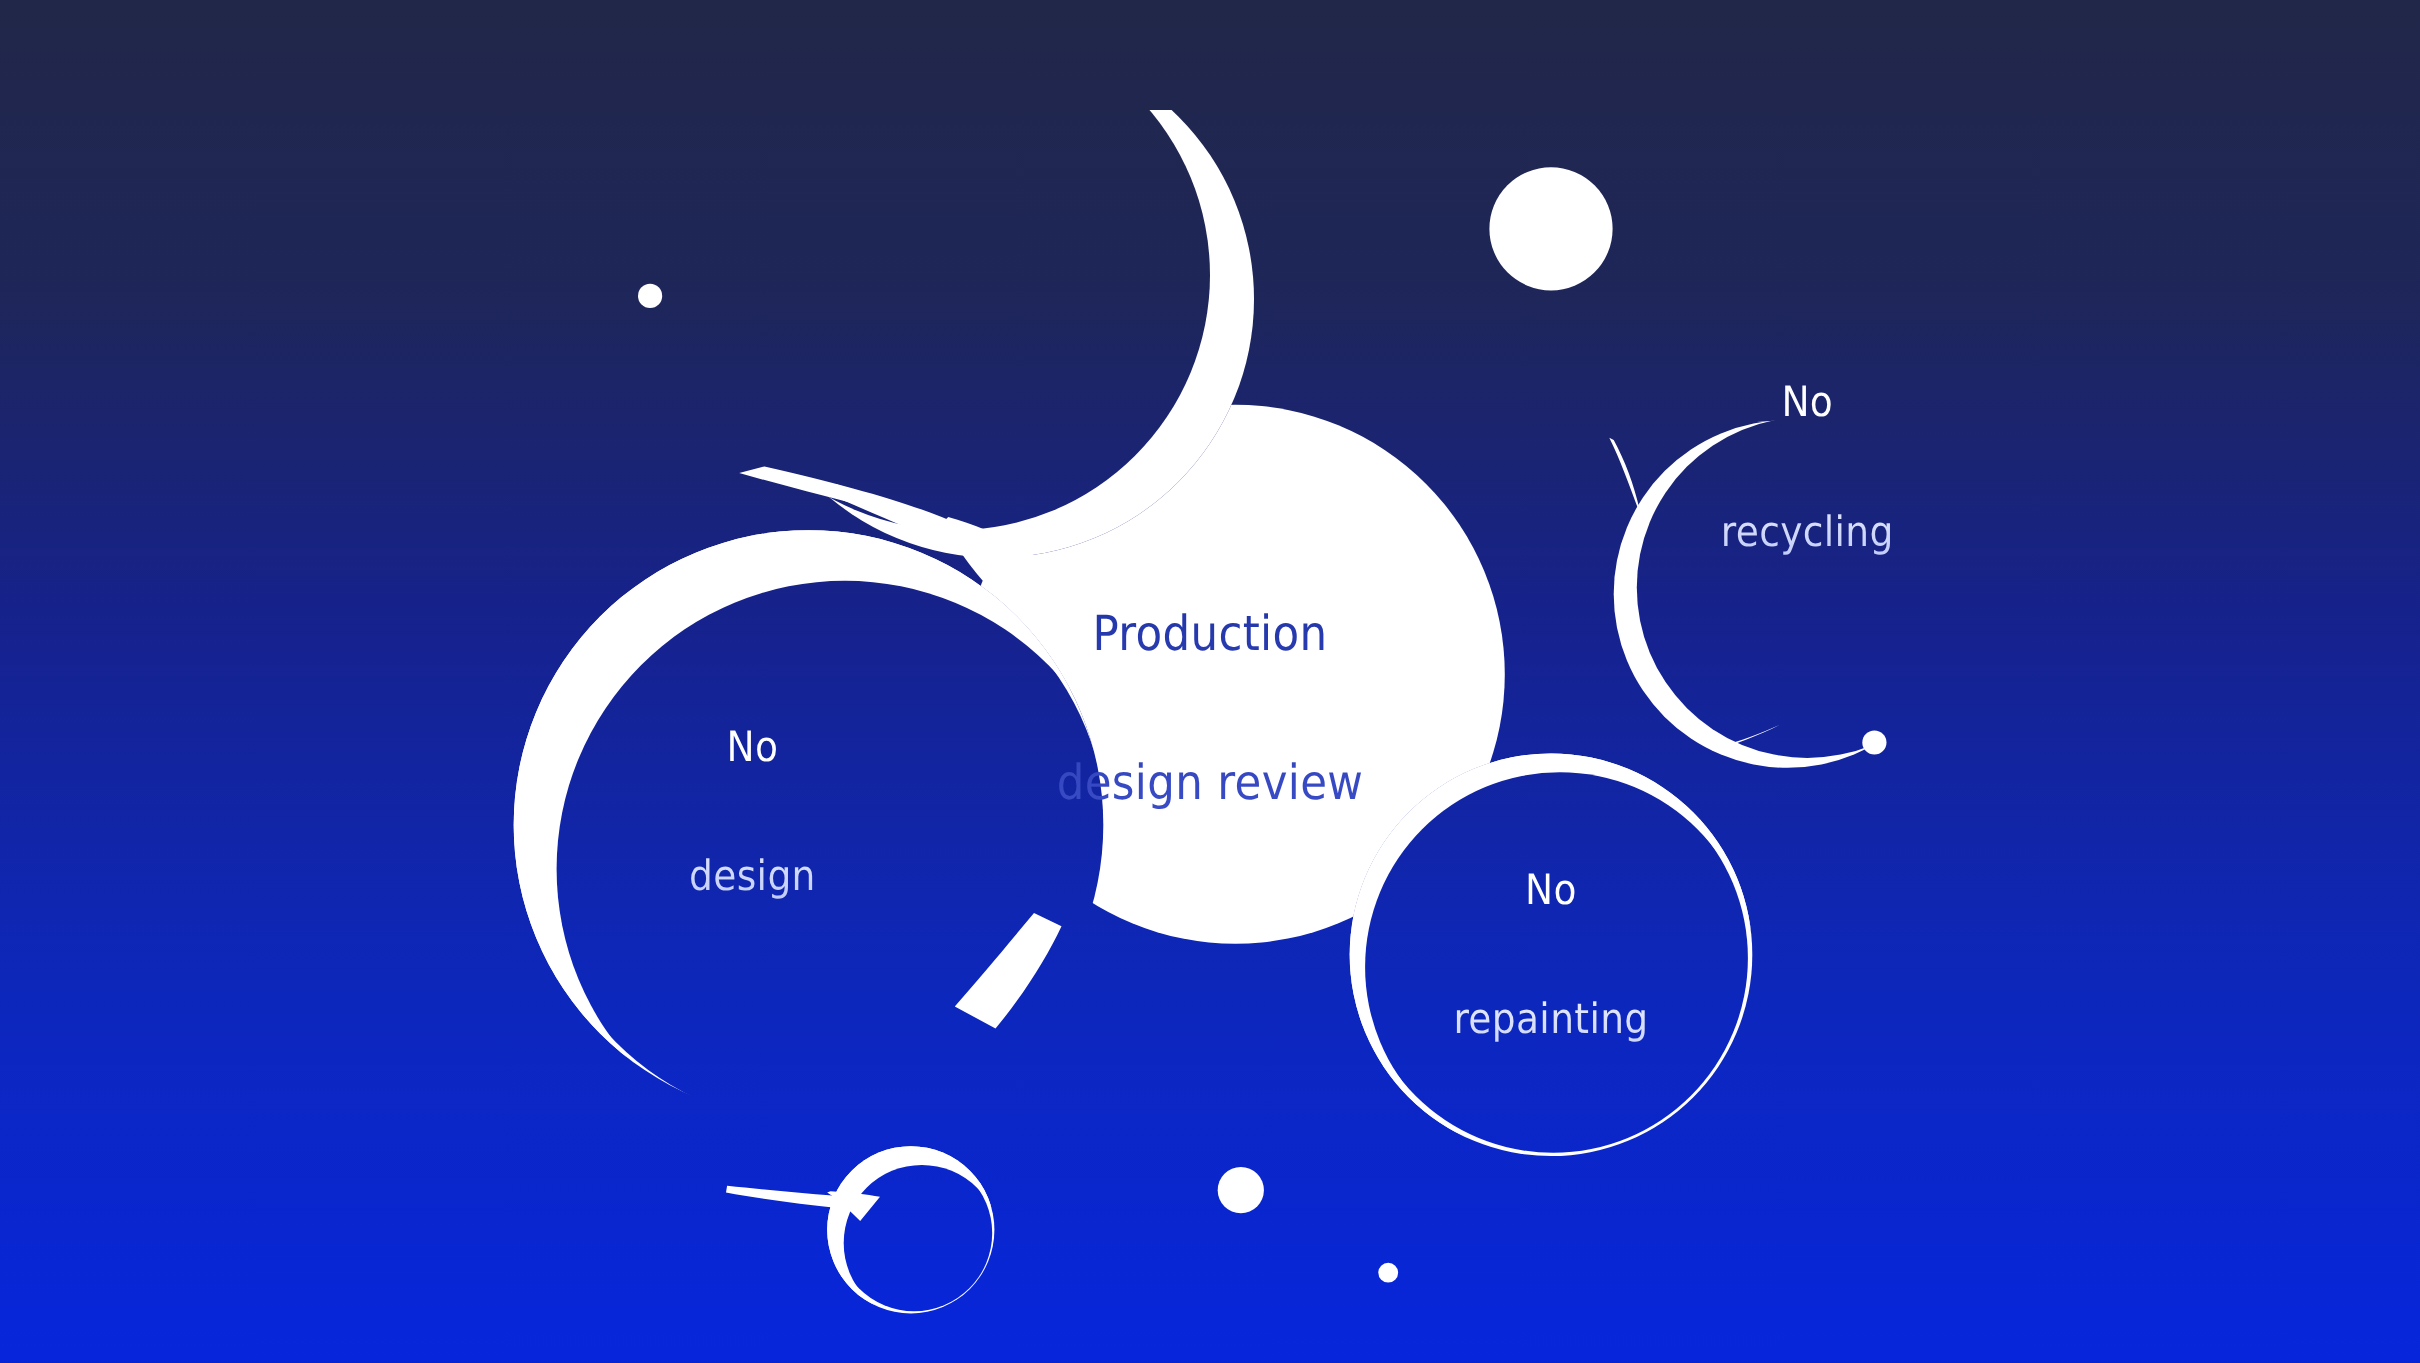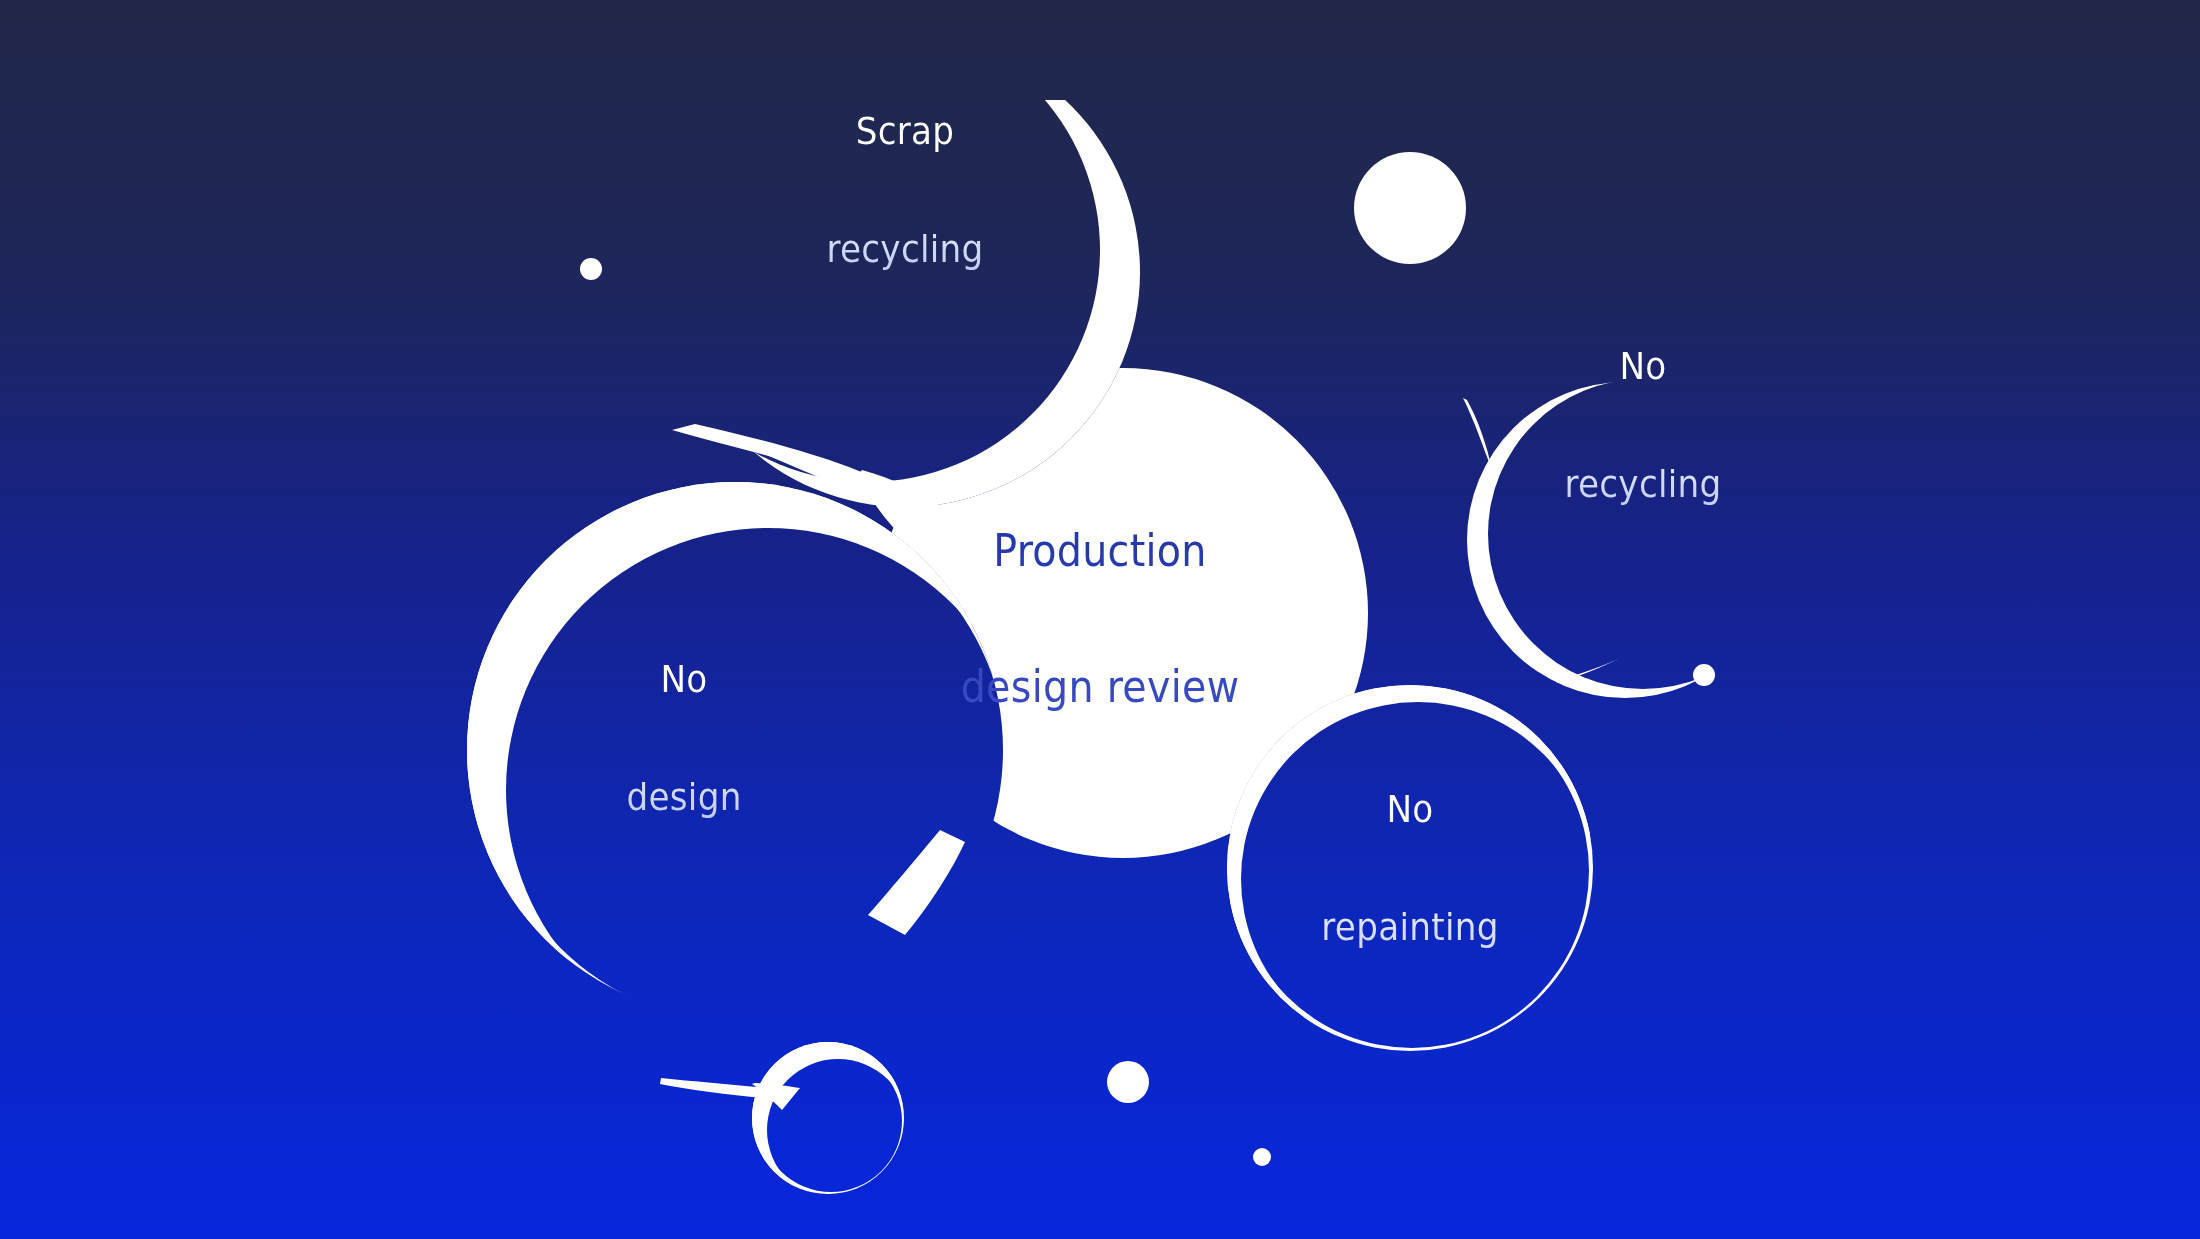--- a/index.html
+++ b/index.html
@@ -167,37 +167,29 @@
 
     <g>
       <circle cx="1410" cy="208" r="56" fill="#ffffff"></circle>
       <circle cx="591" cy="269" r="11" fill="#ffffff"></circle>
       <circle cx="1704" cy="675" r="11" fill="#ffffff"></circle>
       <circle cx="1128" cy="1082" r="21" fill="#ffffff"></circle>
       <circle cx="1262" cy="1157" r="9" fill="#ffffff"></circle>
     </g>
   </svg>
 
-  <div class="lbl" style="left:1100px; top:618px; transform:translate(-50%,-50%);
+  <div class="lbl" style="left:1100px; top:644px; transform:translate(-50%,-50%);
               font-size:44px;
               background:linear-gradient(180deg,#182b9b 0%,#4457d4 100%);
               -webkit-background-clip:text; background-clip:text;
               -webkit-text-fill-color:transparent; color:#1a2f9e;">
     <span class="l1">Production</span>
     <span class="l2">design review</span>
   </div>
 
-  <div class="lbl" style="left:905px; top:190px; transform:translate(-50%,-50%);
-              font-size:38px;
-              background:linear-gradient(180deg,#ffffff 30%,#ffffff 48%,#8ba0f5 100%);
-              -webkit-background-clip:text; background-clip:text;
-              -webkit-text-fill-color:transparent; color:#ffffff;">
-    <span class="l1">Scrap</span>
-    <span class="l2">recycling</span>
-  </div>
 
   <div class="lbl" style="left:1643px; top:425px; transform:translate(-50%,-50%);
               font-size:38px;
               background:linear-gradient(180deg,#ffffff 30%,#ffffff 48%,#8ba0f5 100%);
               -webkit-background-clip:text; background-clip:text;
               -webkit-text-fill-color:transparent; color:#ffffff;">
     <span class="l1">No</span>
     <span class="l2">recycling</span>
   </div>
 

